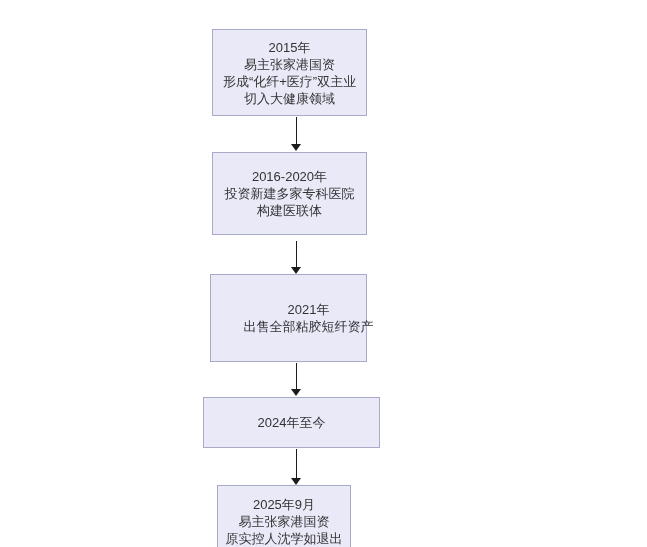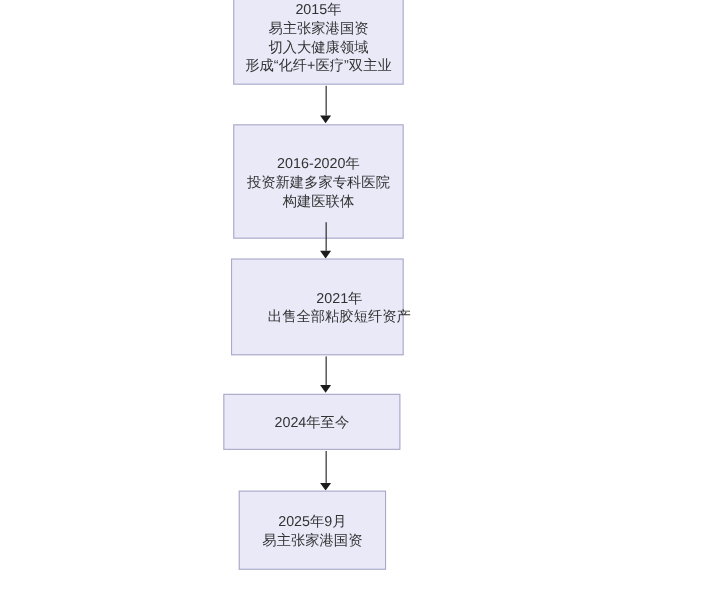--- a/index.html
+++ b/index.html
@@ -10,42 +10,43 @@
     width: 647px;
     height: 547px;
     position: relative;
     overflow: hidden;
     background: var(--background, #ffffff);
     font-family: "Liberation Sans", sans-serif;
   }
   .canvas {
     position: absolute;
     inset: 0;
+    margin-top: 39px;
   }
   .box {
     position: absolute;
     box-sizing: border-box;
     background: var(--box-fill, #e9e9f8);
     border: 1.5px solid var(--box-border, #a9a9c8);
     display: flex;
     flex-direction: column;
     justify-content: center;
     align-items: center;
     color: var(--text, #333333);
     font-size: 13px;
     line-height: 17px;
     text-align: center;
   }
   .box .line {
     white-space: nowrap;
   }
   .box1 { left: 212px; top: -10px; width: 155px; height: 87px; }
-  .box2 { left: 212px; top: 113px; width: 155px; height: 104px; }
+  .box2 { left: 212px; top: 113px; width: 155px; height: 83px; }
   .box3 { left: 210px; top: 235px; width: 157px; height: 88px; padding-left: 40px; }
-  .box4 { left: 203px; top: 358px; width: 161px; height: 51px; }
+  .box4 { left: 203px; top: 358px; width: 177px; height: 51px; }
   .box5 { left: 217px; top: 446px; width: 134px; height: 72px; }
 
   .arrow {
     position: absolute;
     left: 291px;
     width: 10px;
     display: flex;
     flex-direction: column;
     align-items: center;
   }
@@ -67,22 +68,22 @@
   .arrow4 { top: 410px; height: 36px; }
 </style>
 </head>
 <body>
 
 <div class="canvas">
 
   <div class="box box1">
     <div class="line">2015年</div>
     <div class="line">易主张家港国资</div>
+    <div class="line">形成“化纤+医疗”双主业</div>
     <div class="line">切入大健康领域</div>
-    <div class="line">形成“化纤+医疗”双主业</div>
   </div>
 
   <div class="arrow arrow1">
     <div class="arrow-line"></div>
     <div class="arrow-head"></div>
   </div>
 
   <div class="box box2">
     <div class="line">2016-2020年</div>
     <div class="line">投资新建多家专科医院</div>
@@ -109,15 +110,16 @@
   </div>
 
   <div class="arrow arrow4">
     <div class="arrow-line"></div>
     <div class="arrow-head"></div>
   </div>
 
   <div class="box box5">
     <div class="line">2025年9月</div>
     <div class="line">易主张家港国资</div>
+    <div class="line">原实控人沈学如退出</div>
   </div>
 
 </div>
 
 </body></html>

